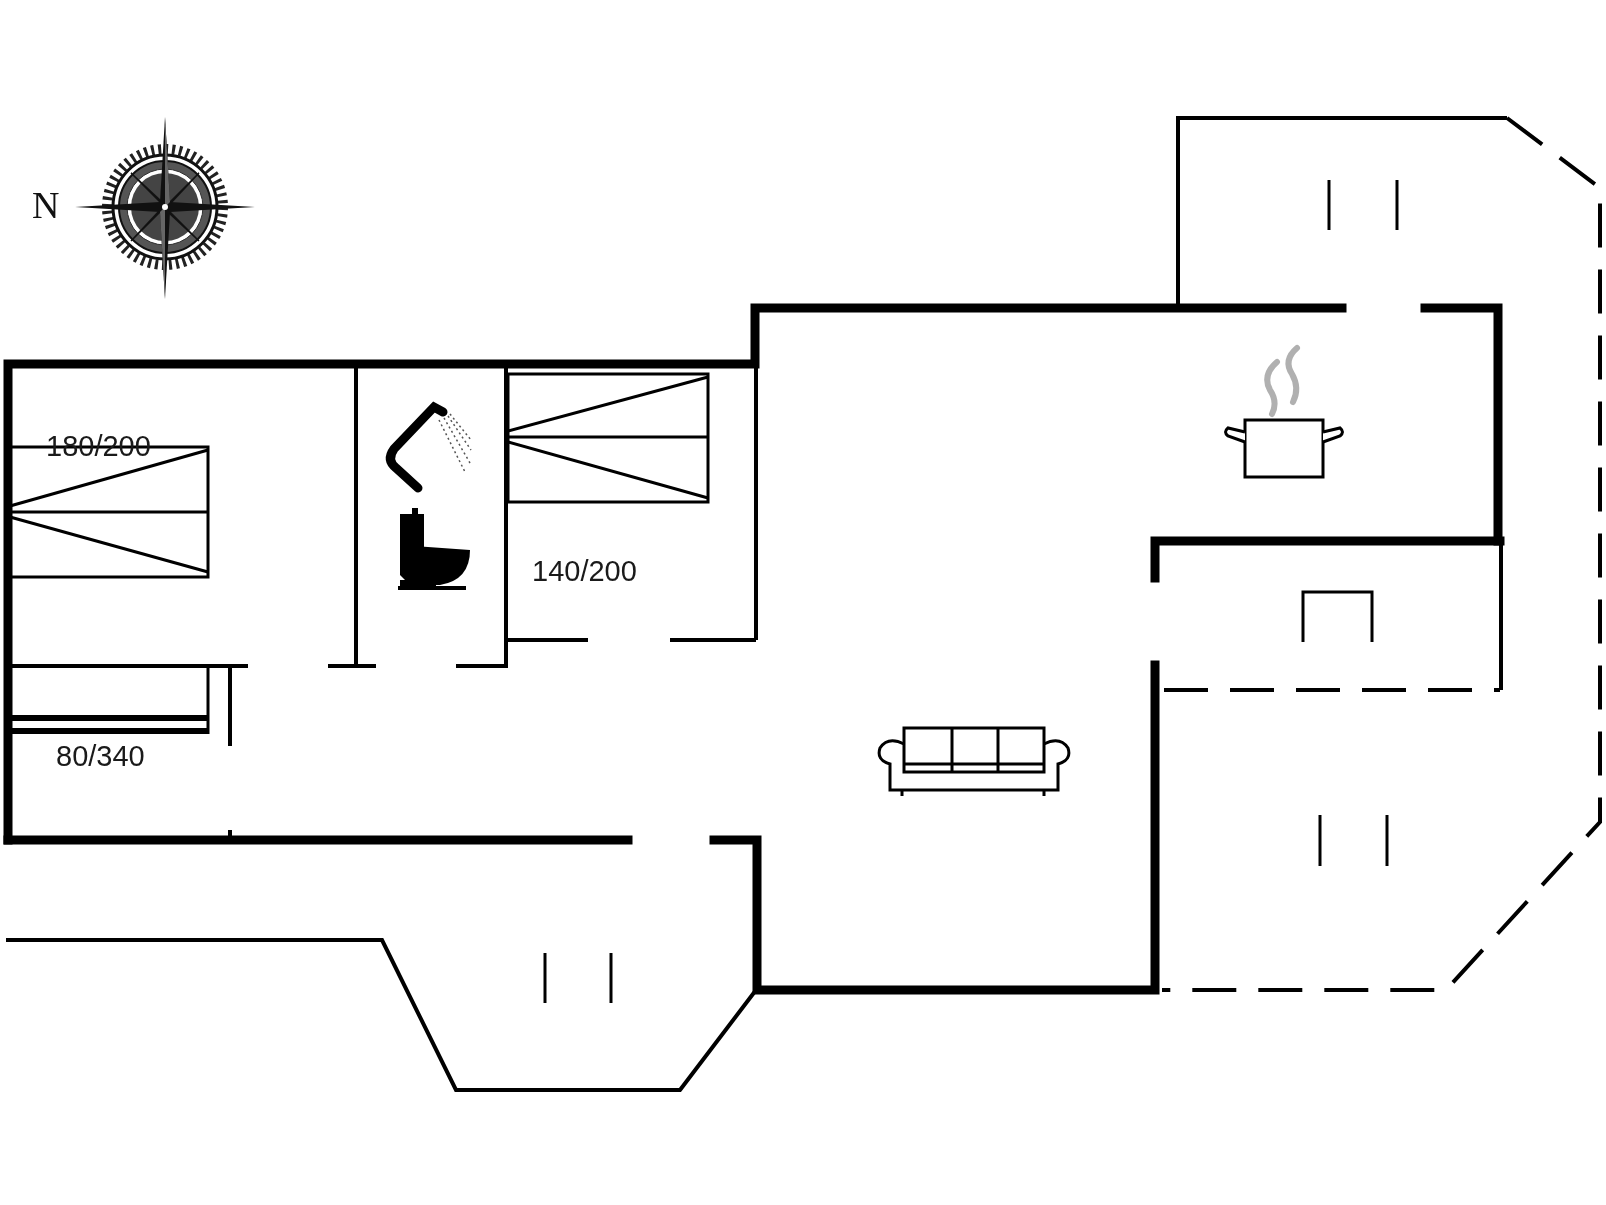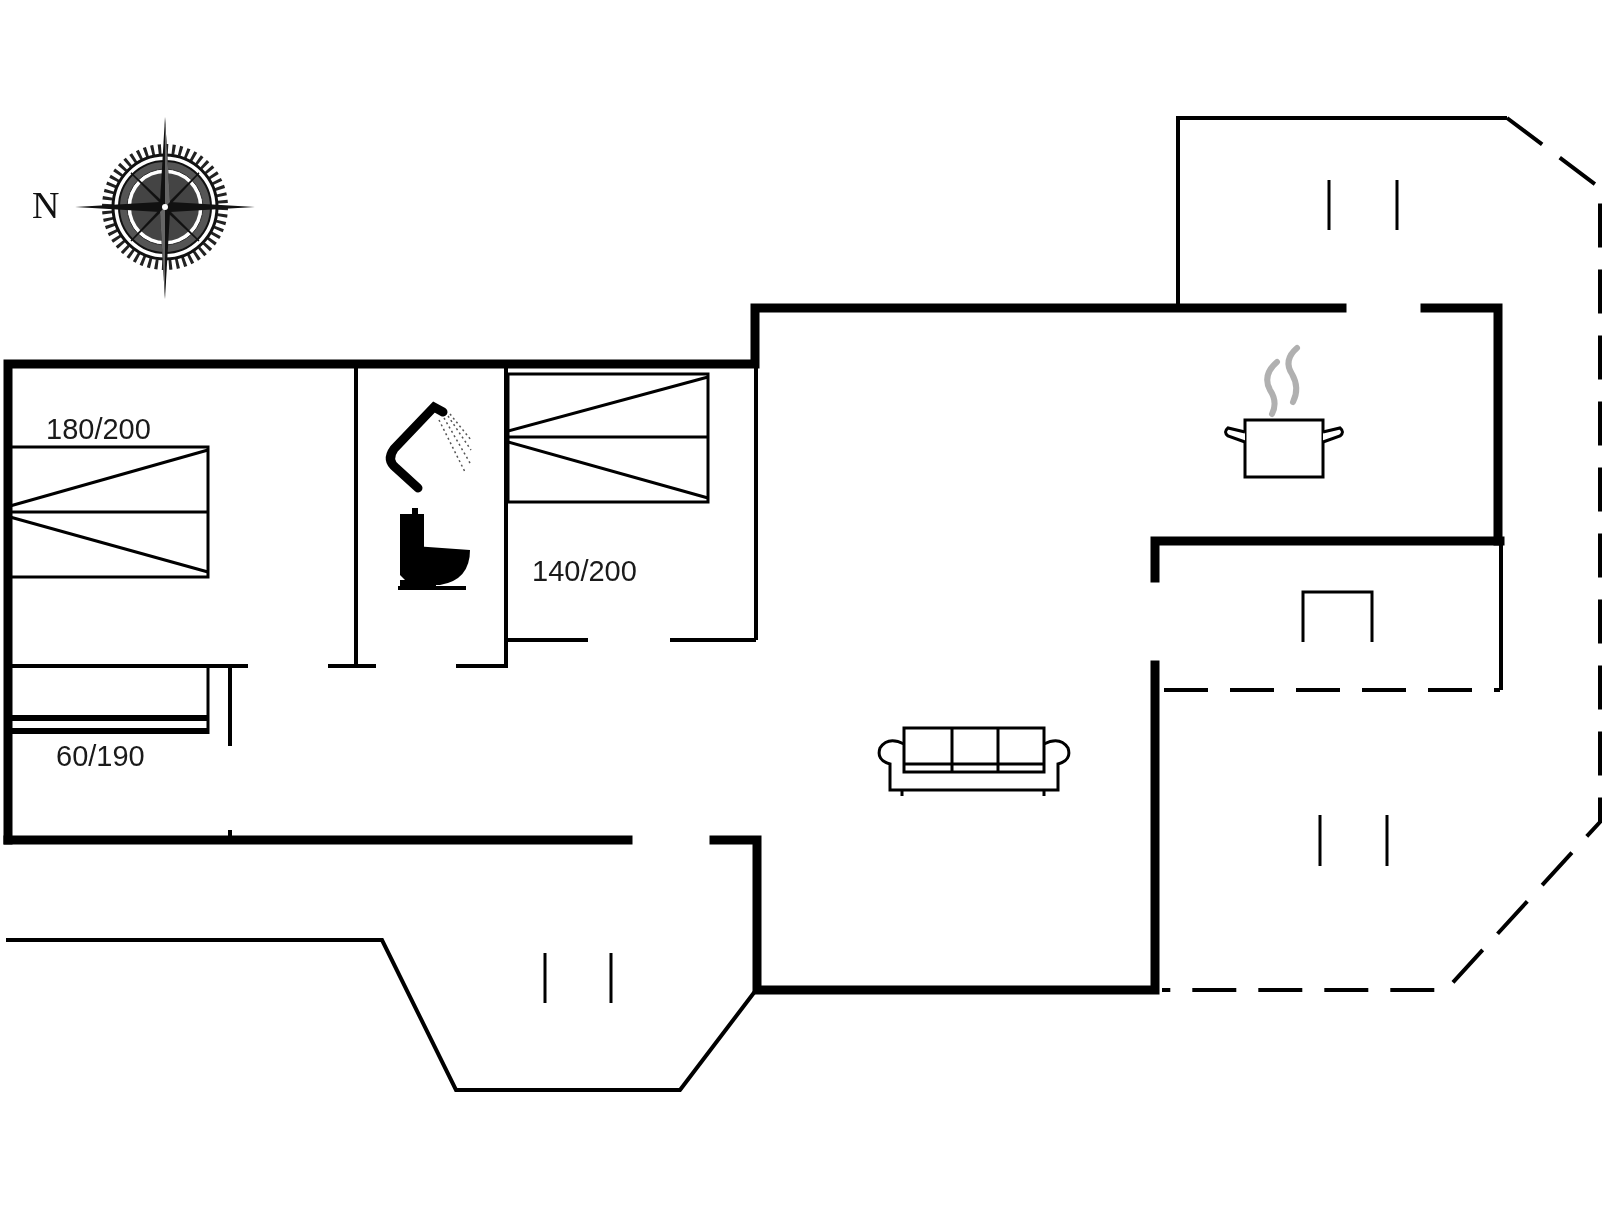--- a/index.html
+++ b/index.html
@@ -145,15 +145,15 @@
     <line x1="904" y1="764" x2="1044" y2="764"></line>
     <line x1="952" y1="728" x2="952" y2="772"></line>
     <line x1="998" y1="728" x2="998" y2="772"></line>
     <path d="M904,744 Q888,736 880,748 Q876,760 890,764 L890,790 L1058,790 L1058,764 Q1072,760 1068,748 Q1060,736 1044,744"></path>
     <line x1="904" y1="772" x2="904" y2="772"></line>
     <line x1="902" y1="790" x2="902" y2="796"></line>
     <line x1="1044" y1="790" x2="1044" y2="796"></line>
   </g>
 </svg>
 
-<div class="bed-label" style="left:46px; top:415px;">180/200</div>
+<div class="bed-label" style="left:46px; top:432px;">180/200</div>
 <div class="bed-label" style="left:532px; top:510px;margin-top:47px;">140/200</div>
-<div class="bed-label" style="left:56px; top:742px;">60/190</div>
+<div class="bed-label" style="left:56px; top:742px;">80/340</div>
 
 </body></html>

